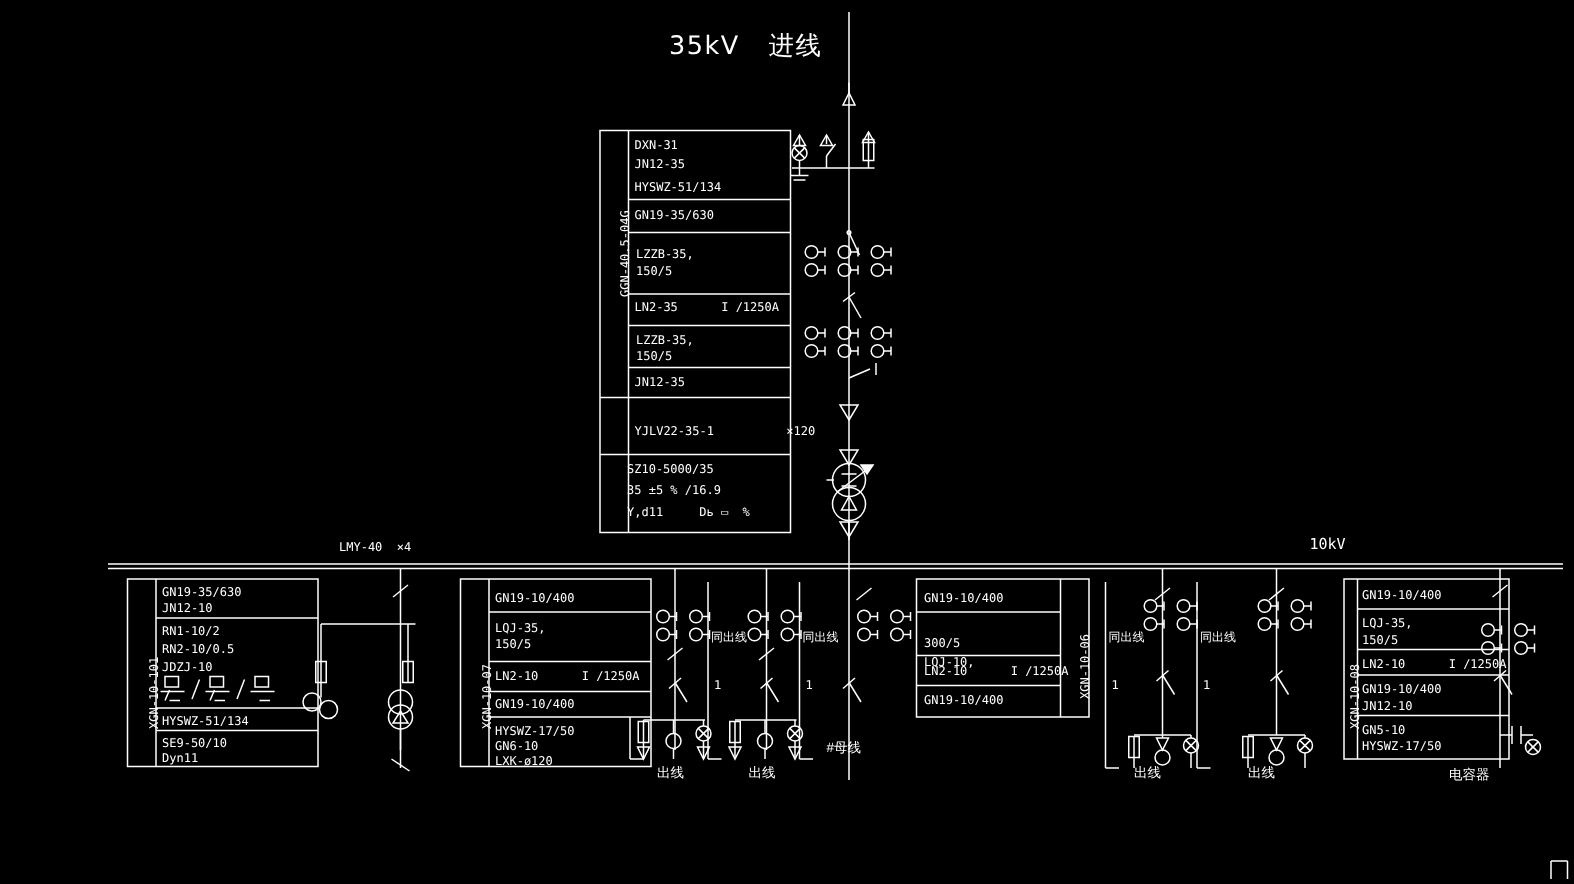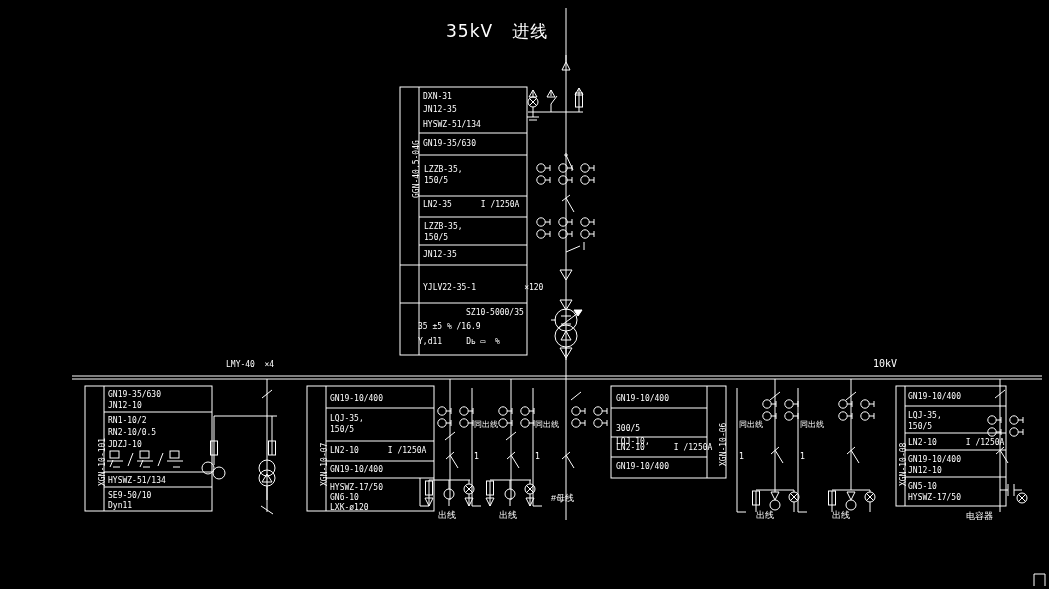--- a/index.html
+++ b/index.html
@@ -19,21 +19,21 @@
   .title{font-size:17px;letter-spacing:1px;font-family:"DejaVu Sans","Liberation Sans",sans-serif;}
   .vlabel{
     position:absolute;white-space:pre;color:#fff;
     font-family:"DejaVu Sans Mono","Liberation Mono",monospace;
     font-size:8px;
     transform-origin:0 0;transform:rotate(-90deg);
   }
   .vcjk{
     position:absolute;white-space:pre;color:#fff;
     font-family:"DejaVu Sans","Liberation Sans",sans-serif;
-    font-size:8px;line-height:9px;width:9px;
+    font-size:8px;line-height:9px;text-align:center;width:9px;
   }
   .big{font-size:10px;}
 </style>
 </head>
 <body>
 
 <div id="stage">
 
   <svg viewBox="0 0 1049 589">
     <defs>
@@ -493,21 +493,21 @@
   <div class="lbl" style="left:423px;top:105px;">JN12-35</div>
   <div class="lbl" style="left:423px;top:120px;">HYSWZ-51/134</div>
   <div class="lbl" style="left:423px;top:139px;">GN19-35/630</div>
   <div class="lbl" style="left:424px;top:165px;">LZZB-35,</div>
   <div class="lbl" style="left:424px;top:176px;">150/5</div>
   <div class="lbl" style="left:423px;top:200px;">LN2-35      I /1250A</div>
   <div class="lbl" style="left:424px;top:222px;">LZZB-35,</div>
   <div class="lbl" style="left:424px;top:233px;">150/5</div>
   <div class="lbl" style="left:423px;top:250px;">JN12-35</div>
   <div class="lbl" style="left:423px;top:283px;">YJLV22-35-1          ×120</div>
-  <div class="lbl" style="left:418px;top:308px;margin-left:48px;">SZ10-5000/35</div>
+  <div class="lbl" style="left:418px;top:308px;">SZ10-5000/35</div>
   <div class="lbl" style="left:418px;top:322px;">35 ±5 % /16.9</div>
   <div class="lbl" style="left:418px;top:337px;">Y,d11     Dь ▭  %</div>
 
   <div class="vlabel" style="left:98px;top:486px;">XGN-10-101</div>
   <div class="lbl" style="left:108px;top:390px;">GN19-35/630</div>
   <div class="lbl" style="left:108px;top:401px;">JN12-10</div>
   <div class="lbl" style="left:108px;top:416px;">RN1-10/2</div>
   <div class="lbl" style="left:108px;top:428px;">RN2-10/0.5</div>
   <div class="lbl" style="left:108px;top:440px;">JDZJ-10</div>
   <div class="lbl" style="left:108px;top:476px;">HYSWZ-51/134</div>

